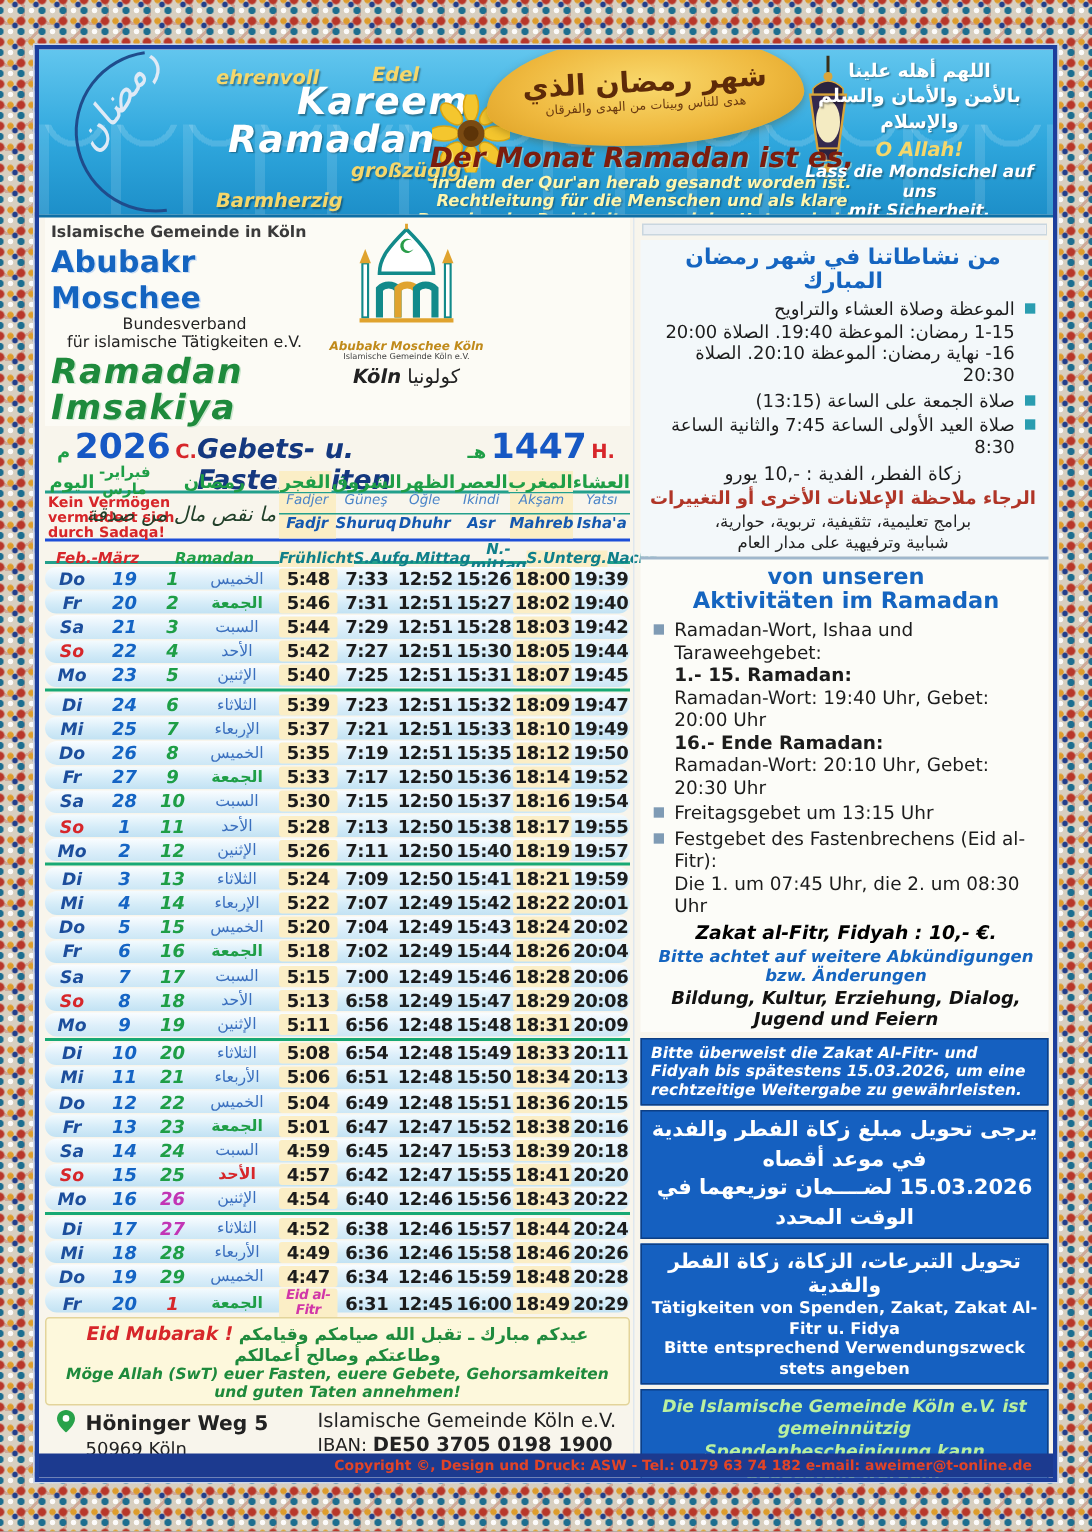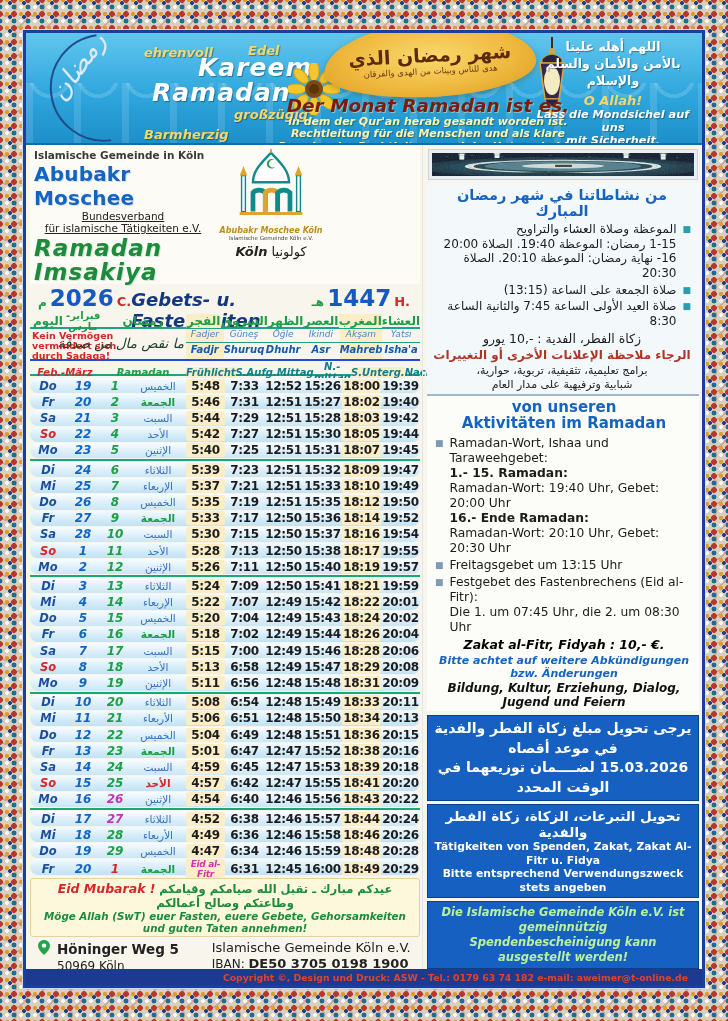--- a/index.html
+++ b/index.html
@@ -57,21 +57,21 @@
 
   
   .main { flex:1; display:flex; min-height:0; }
   .leftcol { width:396px; flex:0 0 396px; padding:0 2px 12px 4px; display:flex; flex-direction:column; }
   .rightcol { flex:1; padding:3px 4px 0 4px; display:flex; flex-direction:column; border-left:1px solid #dfe7ee; }
 
   
   .info { display:grid; grid-template-columns:178px 118px 1fr; padding:4px 2px 0 4px; background:#fcfbf5; }
   .org-small { font-size:10.5px; color:#3a3a3a; font-weight:bold; }
   .org-name { font-size:20px; color:#1464c0; font-weight:bold; letter-spacing:.2px; text-shadow:1px 1px 0 #cfe0f4; margin-top:1px; }
-  .org-sub { font-size:10.5px; color:#222; line-height:1.15;text-decoration:underline; }
+  .org-sub { font-size:10.5px; color:#222; line-height:1.15; }
   .product { font-size:23px; color:#1e8a3c; font-weight:bold; line-height:1.02; letter-spacing:1px; text-shadow:1px 1px 0 #cde7cf; margin-top:3px; font-style:italic;}
   .logo-wrap { text-align:center; }
   .logo-cap1 { font-size:8px; color:#c08a1a; font-style:italic; font-weight:bold; line-height:1; }
   .logo-cap2 { font-size:5.5px; color:#444; line-height:1.2; }
   .koln { font-size:13px; margin-top:2px; }
   .koln .de { font-weight:bold; font-style:italic; color:#222; }
   .koln .ar { color:#222; }
   .arcol { text-align:center; direction:rtl; padding-right:4px; }
   .arcol .a1 { font-size:11px; color:#1a5d52; }
   .arcol .a2 { font-size:20px; font-weight:bold; color:#0f7a68; line-height:1.15; }
@@ -865,20 +865,21 @@
                   <p>Die 1. um 07:45 Uhr, die 2. um 08:30 Uhr</p>
                 </div>
               </div>
             </div>
           <div class="zakat-de">Zakat al-Fitr, Fidyah : 10,- €.</div>
           <div class="note-de">Bitte achtet auf weitere Abkündigungen bzw. Änderungen</div>
           <div class="foot-de">Bildung, Kultur, Erziehung, Dialog, Jugend und Feiern</div>
         </div>
 
         <div class="bluestack">
+          <div class="bluebox it">Bitte überweist die Zakat Al-Fitr- und Fidyah bis spätestens 15.03.2026, um eine rechtzeitige Weitergabe zu gewährleisten.</div>
           <div class="bluebox">
               <div class="arl">يرجى تحويل مبلغ زكاة الفطر والفدية في موعد أقصاه
 15.03.2026 لضــــمان توزيعهما في الوقت المحدد</div>
             </div>
           <div class="bluebox">
             <div class="ttl">تحويل التبرعات، الزكاة، زكاة الفطر والفدية</div>
             <div class="sub">Tätigkeiten von Spenden, Zakat, Zakat Al-Fitr u. Fidya</div>
             <div class="sub">Bitte entsprechend Verwendungszweck stets angeben</div>
           </div>
           <div class="bluebox thanks" style="white-space:pre-line;">Die Islamische Gemeinde Köln e.V. ist gemeinnützig

